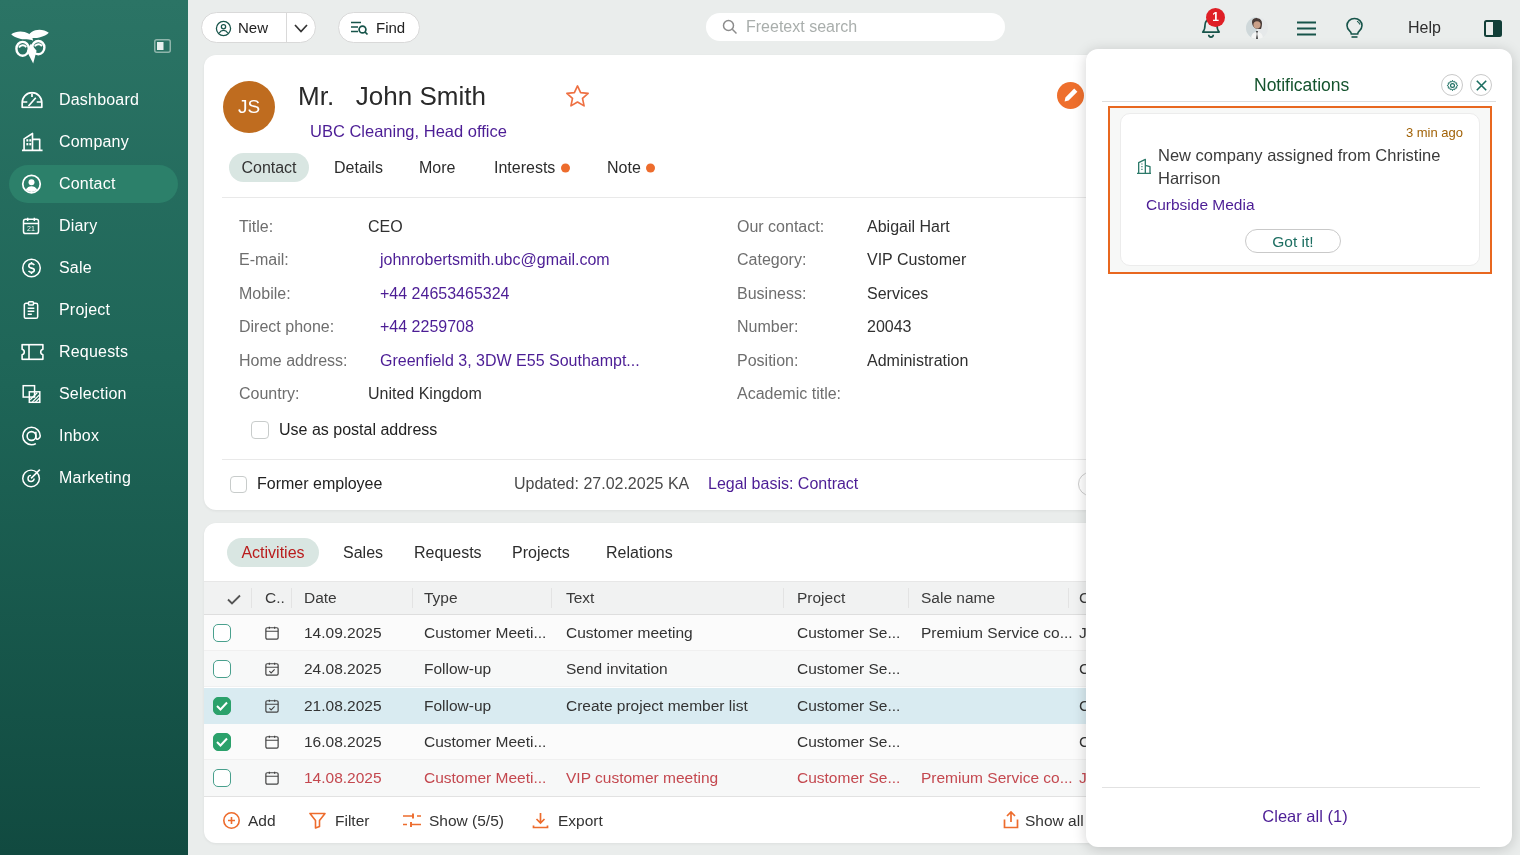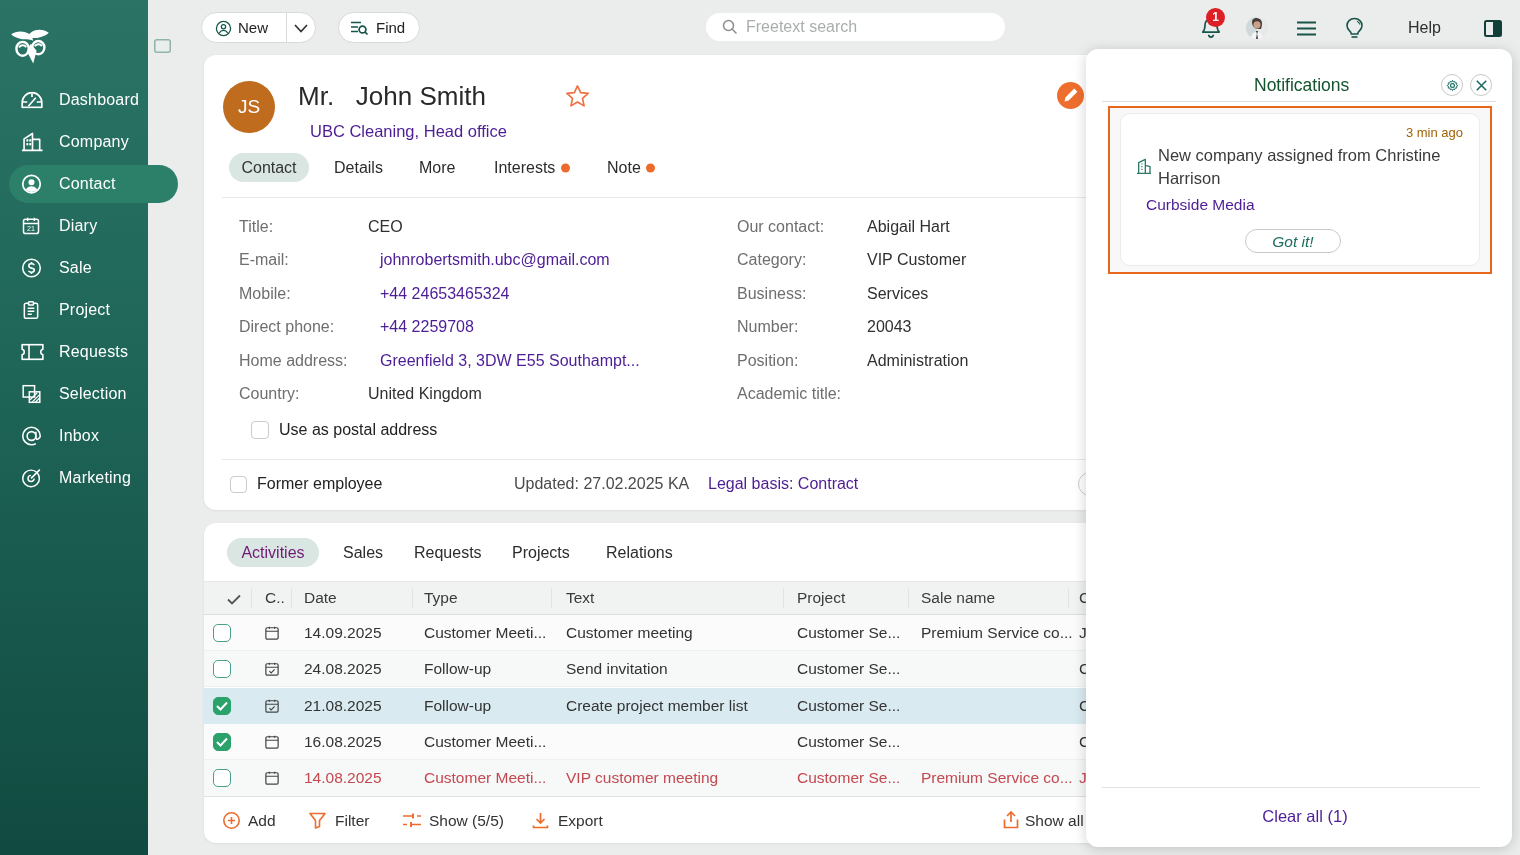--- a/index.html
+++ b/index.html
@@ -1,20 +1,20 @@
 <!DOCTYPE html>
 <html><head>
 <meta charset="utf-8">
 <style>
   * { margin:0; padding:0; box-sizing:border-box; }
   html,body { width:1520px; height:855px; overflow:hidden; }
   body { font-family:"Liberation Sans", sans-serif; background:#eaedec; position:relative; }
   .abs { position:absolute; }
   
-  #sidebar { position:absolute; left:0; top:0; width:148px; height:855px;
+  #sidebar { position:absolute; left:0; top:0; width:188px; height:855px;
     background:linear-gradient(180deg,#2b7465 0%, #1e6557 45%, #114a40 100%); }
   .nav-item { position:absolute; left:0; width:188px; height:42px; color:#fff; font-size:16px; }
   .nav-item .txt { position:absolute; left:59px; top:50%; transform:translateY(-50%); letter-spacing:0.2px; }
   .nav-item svg { position:absolute; left:21px; top:50%; transform:translateY(-50%); }
   .nav-active { position:absolute; left:9px; top:165px; width:169px; height:38px; border-radius:19px; background:#2c806a; }
   
   .pillbtn { position:absolute; background:#fff; border:1px solid #d9d9d9; border-radius:16px; color:#222; font-size:15px; }
   
   #card1 { position:absolute; left:204px; top:55px; width:1292px; height:455px; background:#fff; border-radius:12px; box-shadow:0 1px 3px rgba(0,0,0,0.06); }
   #card2 { position:absolute; left:204px; top:523px; width:1292px; height:320px; background:#fff; border-radius:12px; box-shadow:0 1px 3px rgba(0,0,0,0.06); }
@@ -260,21 +260,21 @@
   <div class="fieldrow" style="left:310px;top:419px;"><span style="color:#4a4a4a;">Updated: 27.02.2025 KA</span></div>
   <div class="fieldrow" style="left:492px;top:419px;"><span class="lnk">Legal basis: Contract</span></div>
   <div class="abs" style="left:874px;top:417px;width:24px;height:24px;border-radius:50%;border:1px solid #ccc;background:#fff;">
     <svg class="abs" style="left:7px;top:6px" width="8" height="12" viewBox="0 0 8 12" fill="none" stroke="#555" stroke-width="1.6">
         <path d="M6.5 1 L1.5 6 L6.5 11"></path>
       </svg>
   </div>
 </div>
 
 <div id="card2">
-  <div class="abs" style="left:23px;top:15px;width:92px;height:29px;border-radius:15px;background:#d9e6e2;text-align:center;line-height:29px;font-size:16px;color:#701a75;">Activities</div>
+  <div class="abs" style="left:23px;top:15px;width:92px;height:29px;border-radius:15px;background:#d9e6e2;text-align:center;line-height:29px;font-size:16px;color:#b91c1c;">Activities</div>
   <div class="abs" style="left:0;top:15px;height:29px;width:100%;">
     <span class="tab" style="left:139px;">Sales</span>
     <span class="tab" style="left:210px;">Requests</span>
     <span class="tab" style="left:308px;">Projects</span>
     <span class="tab" style="left:402px;">Relations</span>
   </div>
 
   <div class="abs" style="left:0;top:58px;width:1292px;height:34px;background:#f1f2f2;border-top:1px solid #e7e7e7;border-bottom:1px solid #dedede;">
     <svg class="abs" style="left:23px;top:12px" width="14" height="11" viewBox="0 0 14 11" fill="none" stroke="#555" stroke-width="1.8">
         <path d="M1 5.5 L5 9.5 L13 1.5"></path>
@@ -411,18 +411,18 @@
   <div class="abs" style="left:16px;right:16px;top:52px;height:1px;background:#dedede;"></div>
   <div class="abs" style="left:22px;top:57px;width:384px;height:168px;border:2px solid #e8671f;background:#f7f8f7;">
     <div class="abs" style="left:10px;top:5px;width:360px;height:153px;background:#fff;border:1px solid #ececec;border-radius:10px;">
       <span class="abs" style="right:16px;top:11px;font-size:13px;color:#a16207;">3 min ago</span>
       <svg class="abs" style="left:15px;top:43px" width="16" height="18" viewBox="0 0 24 26" fill="none" stroke="#2c7a6a" stroke-width="2">
           <path d="M4 24 V8 L14 3 V24 M14 12 L21 14 V24 M1.5 24 H22.5" stroke-linejoin="round"></path>
           <path d="M8 10 h1.8 M8 14 h1.8 M8 18 h1.8" stroke-width="1.7"></path>
         </svg>
       <div class="abs" style="left:37px;top:30px;width:300px;font-size:16.5px;color:#3b3b3b;line-height:23px;">New company assigned from Christine Harrison</div>
       <span class="abs" style="left:13px;top:82px;font-size:15.5px;"><span class="lnk">Curbside Media</span></span>
-      <div class="abs" style="left:124px;top:115px;width:96px;height:24px;border:1px solid #c9c9c9;border-radius:12px;text-align:center;line-height:23px;font-size:15.5px;color:#1c6e61;font-style:italic;">Got it!</div>
+      <div class="abs" style="left:124px;top:115px;width:96px;height:24px;border:1px solid #c9c9c9;border-radius:12px;text-align:center;line-height:23px;font-size:15.5px;color:#1c6e61;">Got it!</div>
     </div>
   </div>
   <div class="abs" style="left:16px;right:32px;top:738px;height:1px;background:#e2e2e2;"></div>
   <div class="abs" style="left:0;top:758px;width:100%;text-align:center;font-size:16.5px;"><span class="lnk">Clear all (1)</span></div>
 </div>
 
 </body></html>

